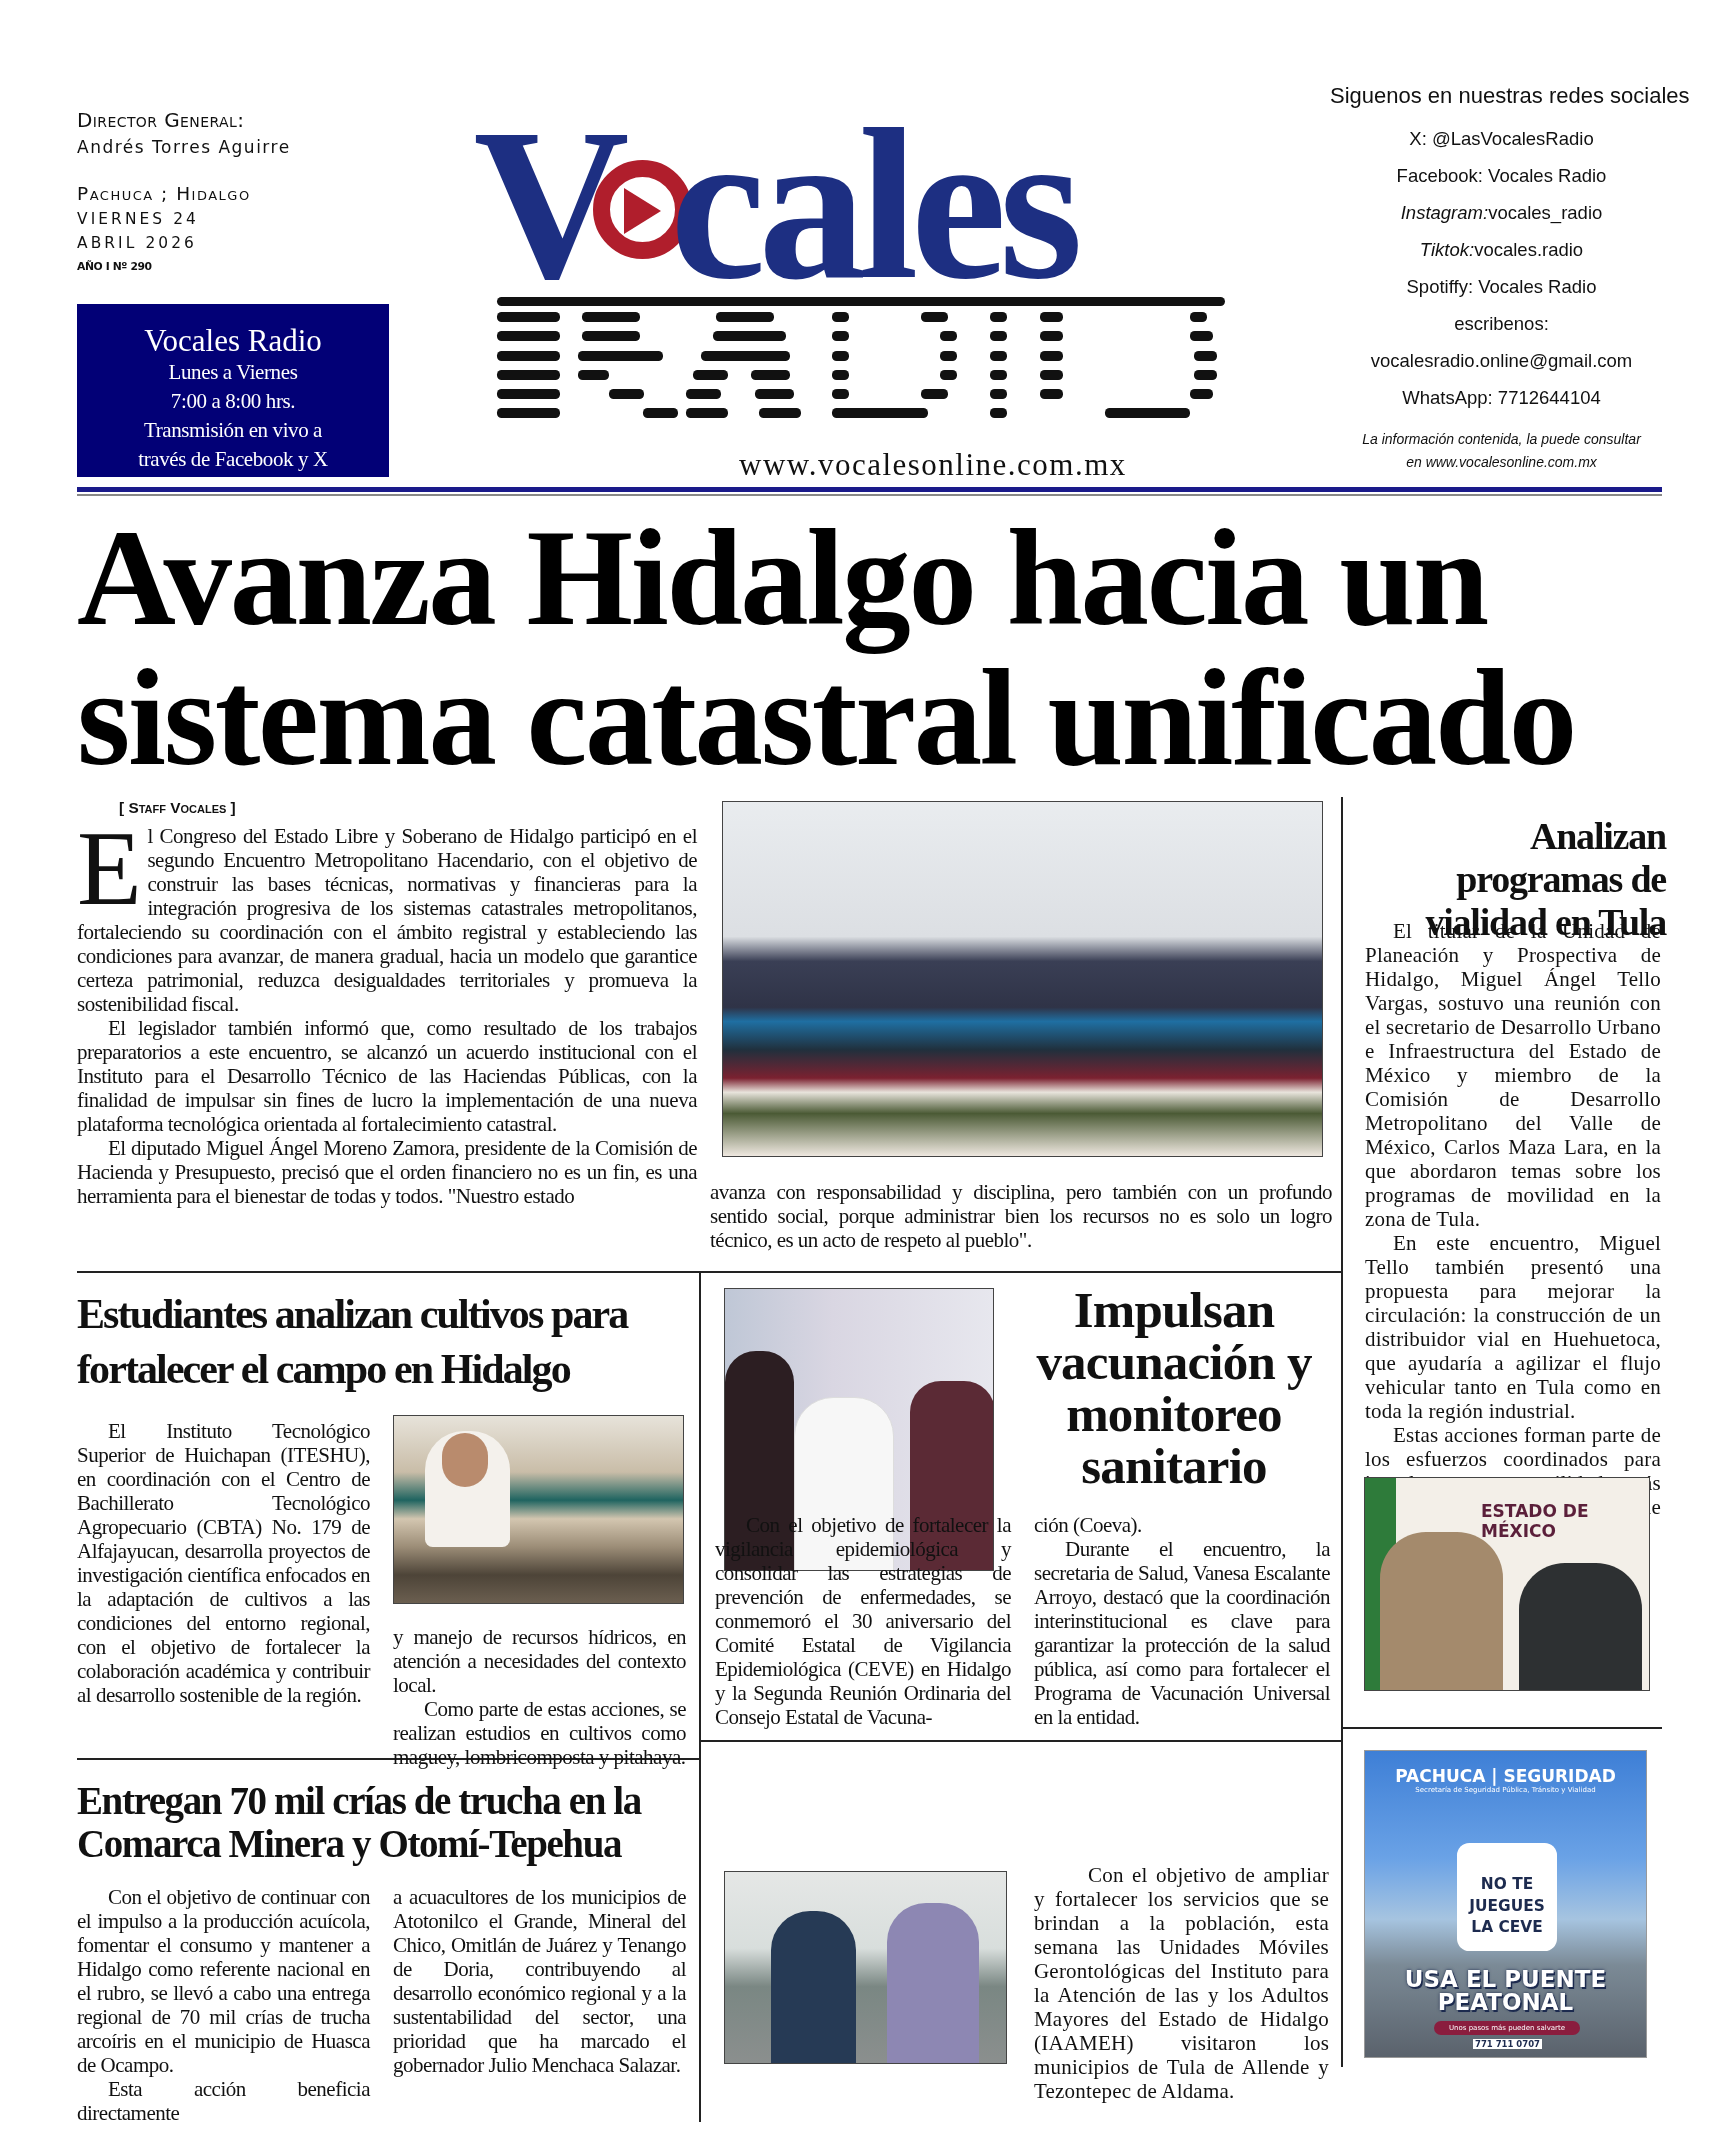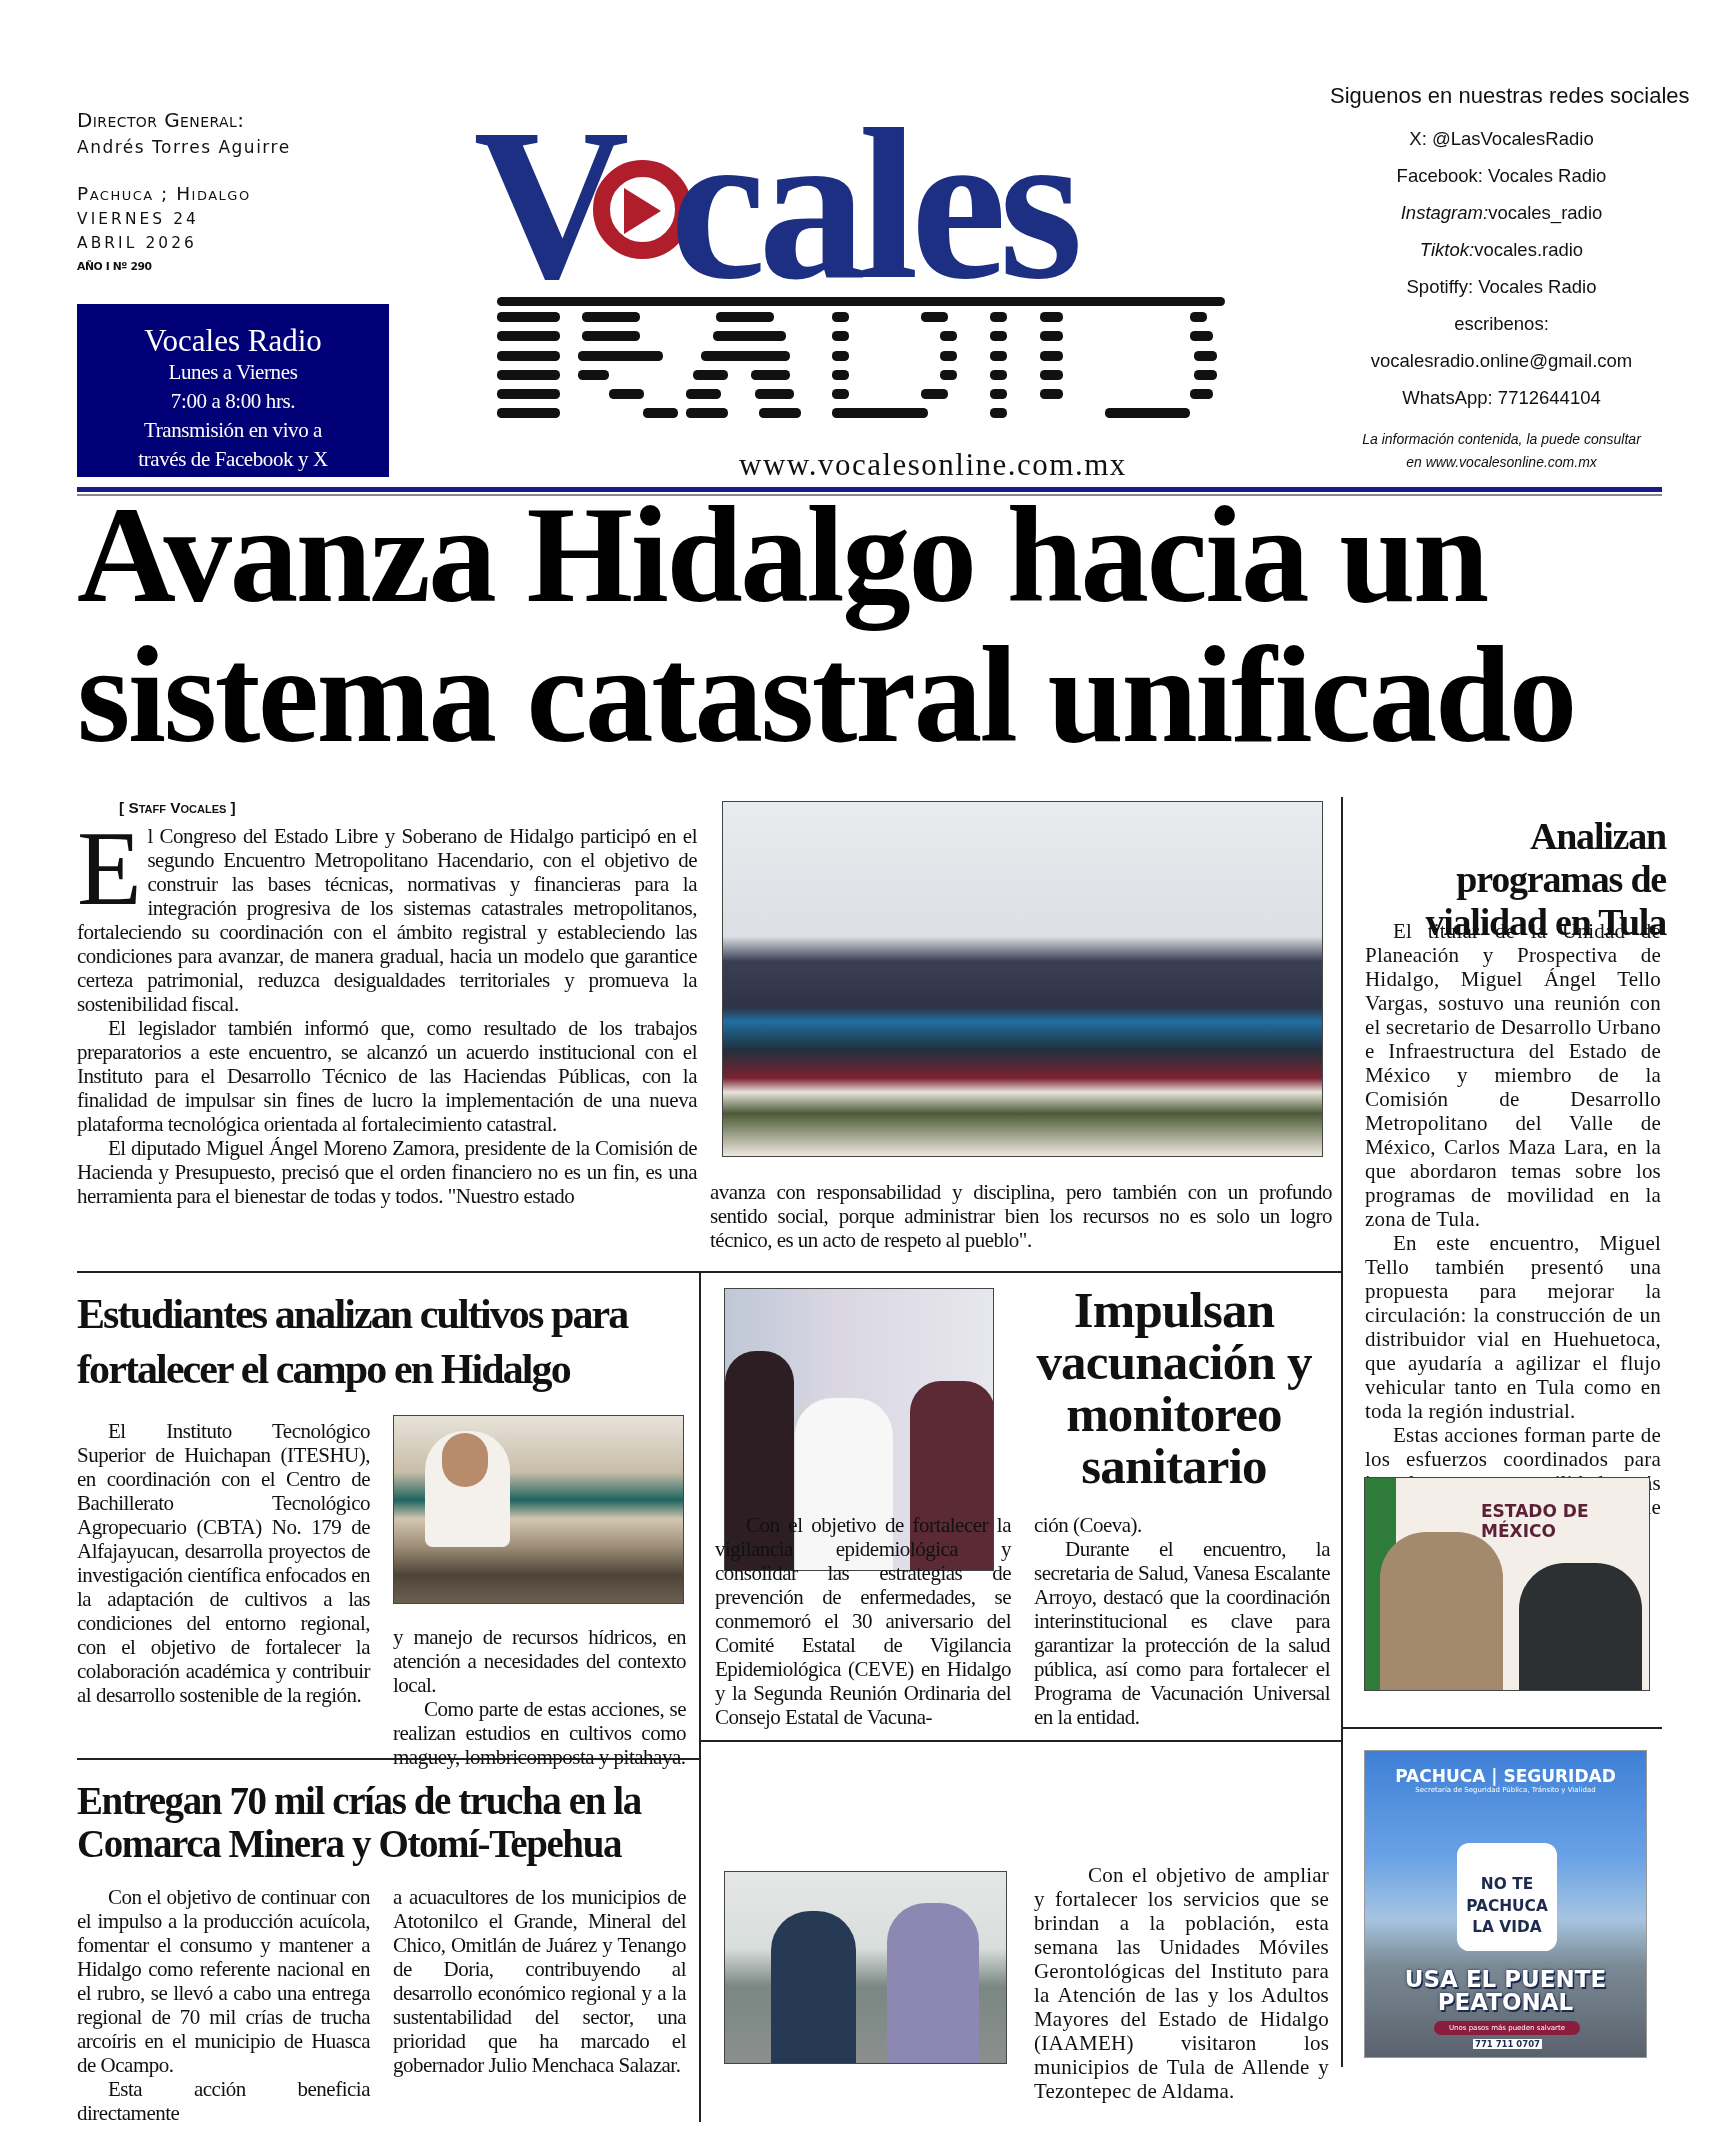--- a/index.html
+++ b/index.html
@@ -34,21 +34,21 @@
   .social .s-head { font-size: 22px; margin-bottom: 10.8px; text-align: left; padding-left: 21px; }
   .social .s-line { font-size: 18.5px; line-height: 37px; }
   .social .s-line i { font-style: italic; }
   .social .s-note { font-size: 14px; font-style: italic; margin-top: 12.3px; line-height: 23px; }
   .social .s-note b { font-weight: normal; }
 
   .rule-top { left: 77px; top: 487px; width: 1585px; height: 5.4px; background: #1a1a8a; }
   .rule-top2 { left: 77px; top: 494px; width: 1585px; height: 1.5px; background: #888; }
 
   
-  .headline { left: 77px; top: 485px; width: 1594px; font-weight: bold; font-size: 137px; line-height: 140px; letter-spacing: -2.3px; color: #000; }
+  .headline { left: 77px; top: 508px; width: 1594px; font-weight: bold; font-size: 137px; line-height: 140px; letter-spacing: -2.3px; color: #000; }
 
   
   .byline { left: 119px; top: 799px; font-family: "Liberation Sans", sans-serif; font-size: 15.4px; font-weight: bold; }
   .byline span { font-variant: small-caps; }
   .body-text { font-size: 21px; line-height: 24px; text-align: justify; letter-spacing: -0.5px; font-stretch: condensed; }
   .body-text p { text-indent: 31px; }
   .body-text p.noindent { text-indent: 0; }
   .lead-col { left: 77px; top: 824px; width: 620px; }
   .dropcap { float: left; font-size: 106px; line-height: 83px; margin: 3.1px 6.2px -4.6px 0; font-weight: normal; }
   .lead-cont { left: 710px; top: 1180px; width: 622px; }
@@ -244,21 +244,21 @@
   <p>Estas acciones forman parte de los esfuerzos coordinados para impulsar una movilidad más eficiente, ordenada y sostenible en beneficio de la población.</p>
 </div>
 <div class="abs photo ph-mex">
   <div class="sign">ESTADO DE MÉXICO</div>
   <div class="p1"></div>
   <div class="p2"></div>
 </div>
 
 <div class="abs ad">
   <div class="ad-brand"><span>PACHUCA | SEGURIDAD</span><small>Secretaría de Seguridad Pública, Tránsito y Vialidad</small></div>
-  <div class="ad-slogan">NO TE PACHUCA LA VIDA</div>
+  <div class="ad-slogan">NO TE JUEGUES LA CEVE</div>
   <div class="ad-cta">USA EL PUENTE PEATONAL</div>
   <div class="ad-sub">Unos pasos más pueden salvarte</div>
   <div class="ad-phone">771 711 0707</div>
 </div>
 
 <h2 class="abs ml-head">Estudiantes analizan cultivos para fortalecer el campo en Hidalgo</h2>
 <div class="abs ml-col1 body-text">
   <p>El Instituto Tecnológico Superior de Huichapan (ITESHU), en coordinación con el Centro de Bachillerato Tecnológico Agropecuario (CBTA) No. 179 de Alfajayucan, desarrolla proyectos de investigación científica enfocados en la adaptación de cultivos a las condiciones del entorno regional, con el objetivo de fortalecer la colaboración académica y contribuir al desarrollo sostenible de la región.</p>
 </div>
 <div class="abs photo ph-agri">

